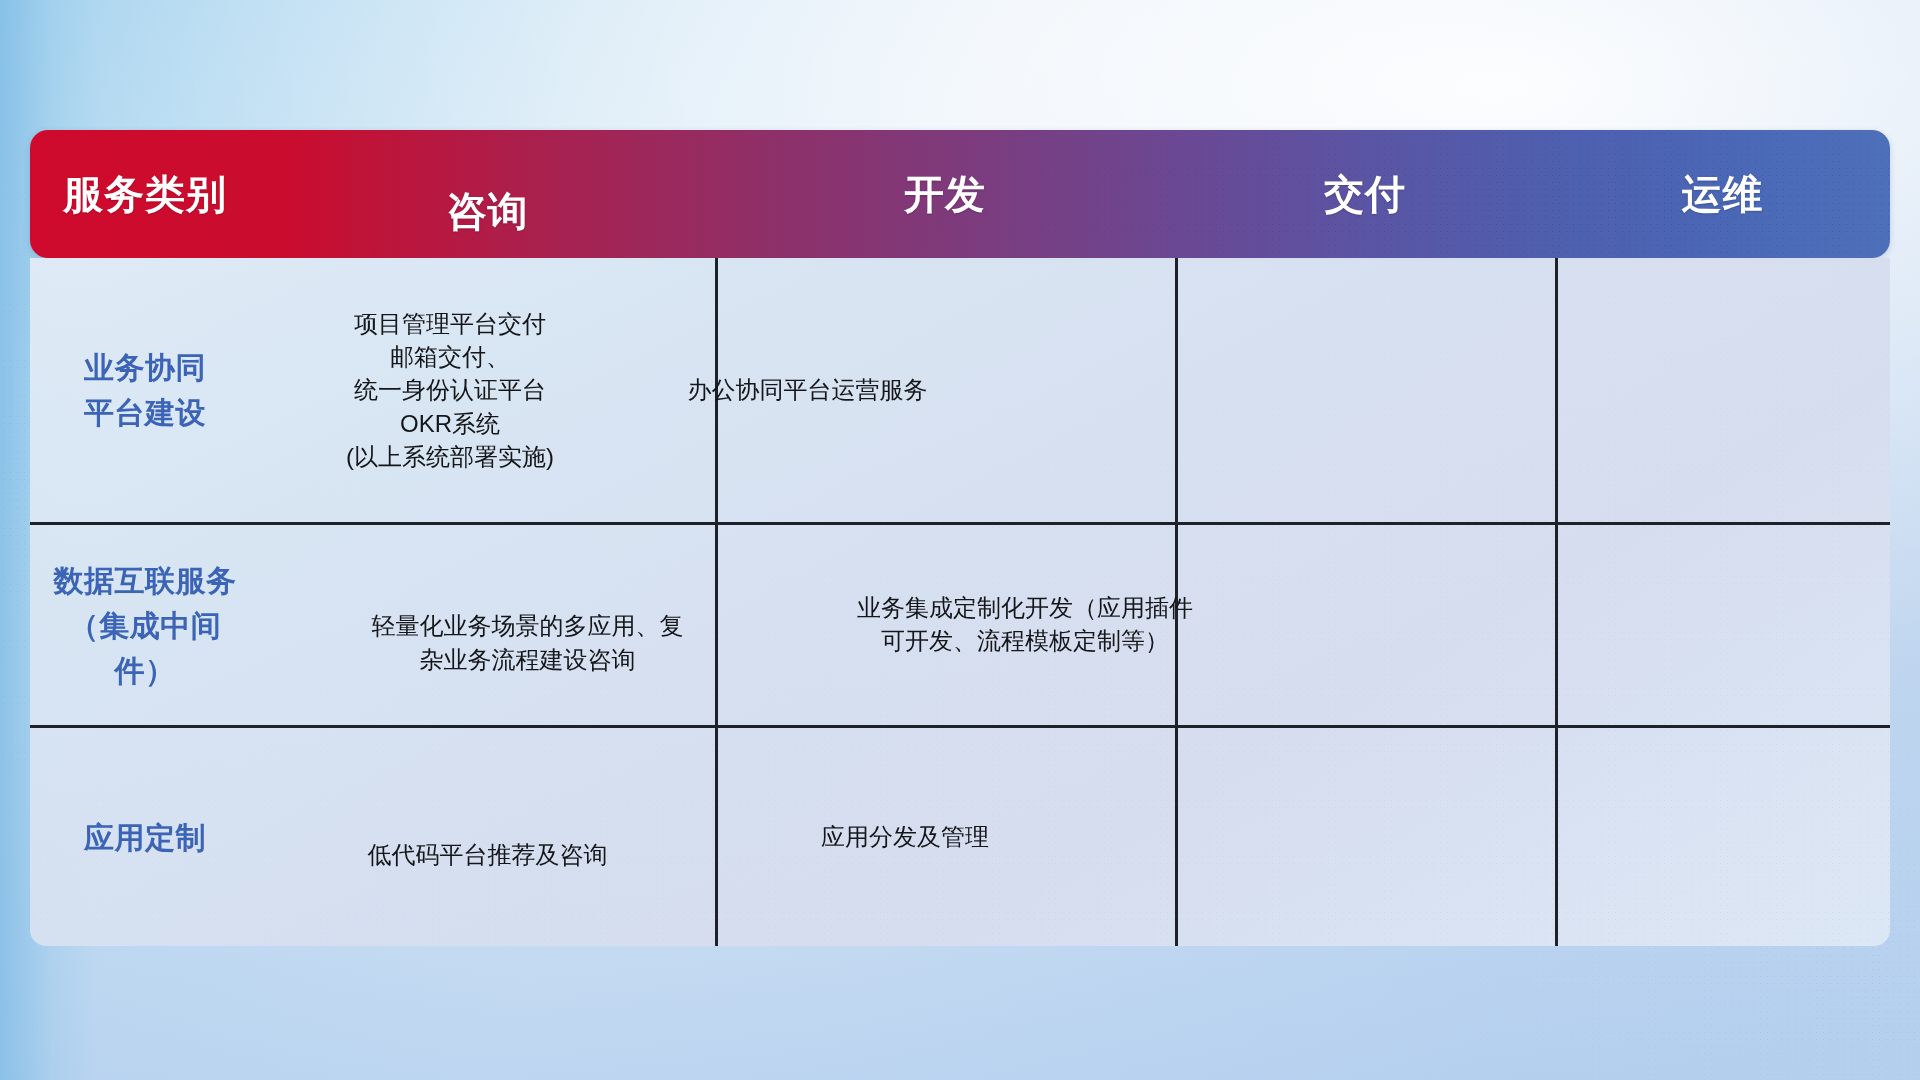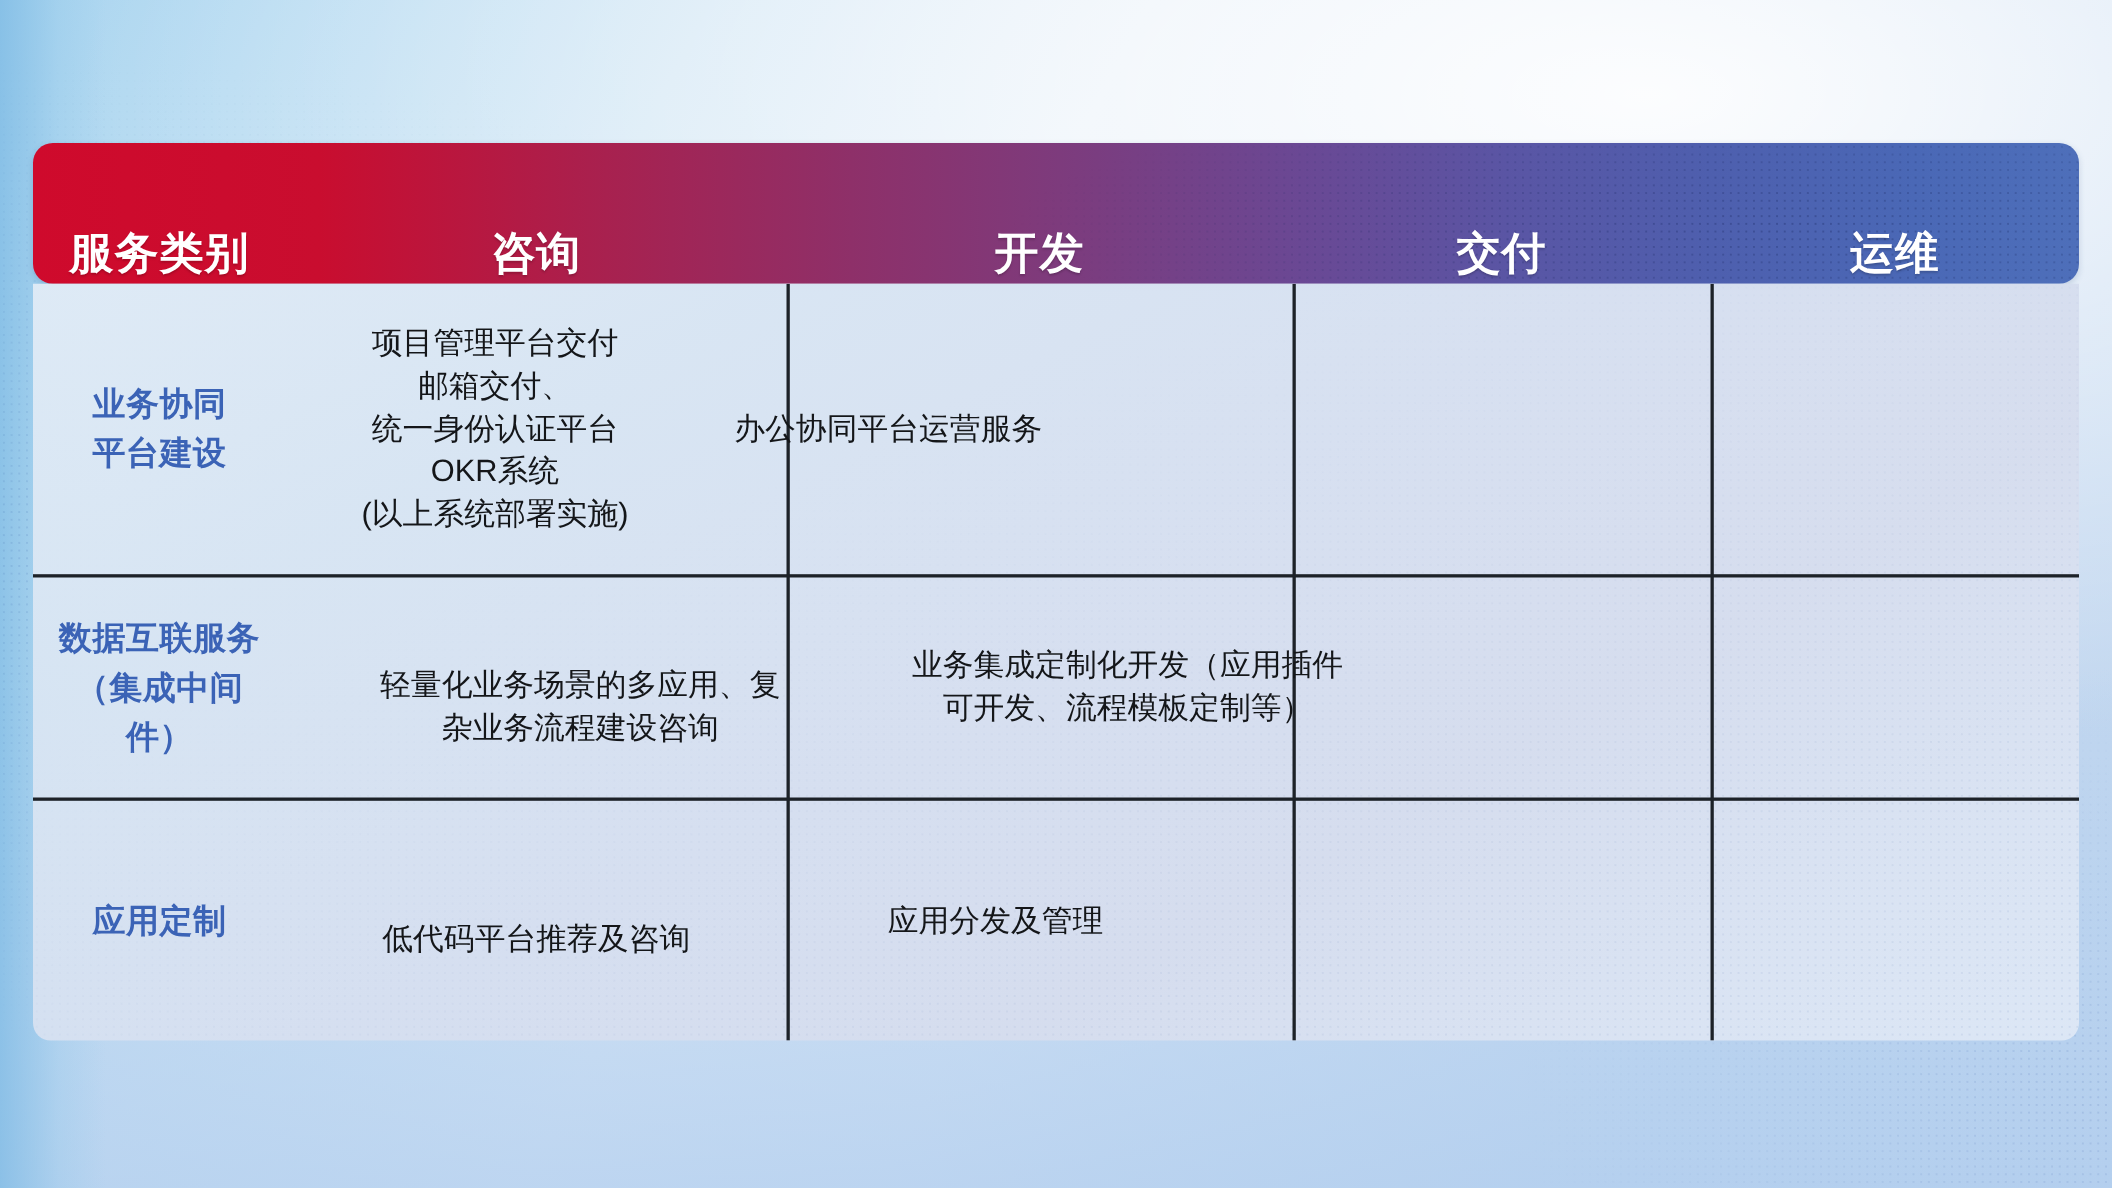--- a/index.html
+++ b/index.html
@@ -68,21 +68,21 @@
       #8e3069 40%,
       #7a3d80 52%,
       #6a4894 62%,
       #5a55a4 72%,
       #4e5fae 82%,
       #4a68b6 92%,
       #4e6fba 100%);
     box-shadow:0 2px 6px rgba(40,70,120,0.18);
     overflow:hidden;
     display:flex;
-    align-items:flex-end;
+    align-items:center;
   }
   #table-header .hdr-dots {
     position:absolute; inset:0;
     background-image:radial-gradient(rgba(20,35,90,0.30) 0.9px, transparent 1px);
     background-size:7px 7px;
     -webkit-mask-image:radial-gradient(45% 110% at 86% 58%, #000 0%, rgba(0,0,0,.6) 45%, transparent 85%);
             mask-image:radial-gradient(45% 110% at 86% 58%, #000 0%, rgba(0,0,0,.6) 45%, transparent 85%);
     pointer-events:none;
   }
   .hdr-cell {
@@ -127,36 +127,36 @@
   .row {
     position:absolute; left:0; right:0;
     display:flex; align-items:center;
     z-index:4;
   }
   .cell {
     position:relative;
     padding:0 14px;
     text-align:center;
     color:#141619;
-    font-size:28px;
+    font-size:24px;
     line-height:1.38;
     white-space:pre-line;
   }
   .cell.cat {
     color:#3b63b6;
     font-weight:bold;
     font-size:30px;
     line-height:1.5;
     letter-spacing:0.5px;
   }
 
   
   .c0 { width:230px; flex:0 0 230px; }
   .c1 { width:455px; flex:0 0 455px;margin-top:35px; }
-  .c2 { width:460px; flex:0 0 460px; }
+  .c2 { width:460px; flex:0 0 460px;font-family:Liberation Serif, serif; }
   .c3 { width:380px; flex:0 0 380px; }
   .c4 { width:335px; flex:0 0 335px; }
 </style>
 </head>
 <body>
 
 <div id="bg-layer"></div>
 <div id="bg-tint-bottom"></div>
 <div id="bg-tint-left"></div>
 <div id="bg-dots"></div>

